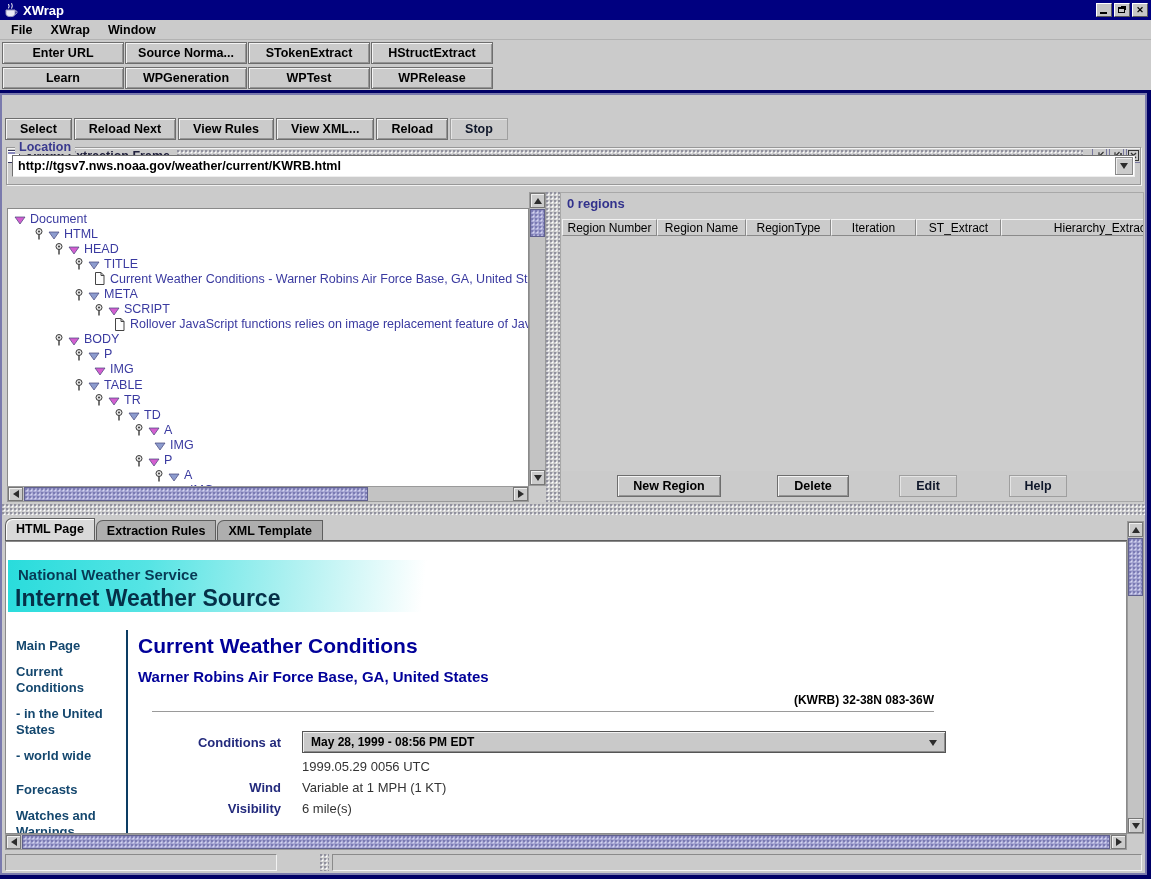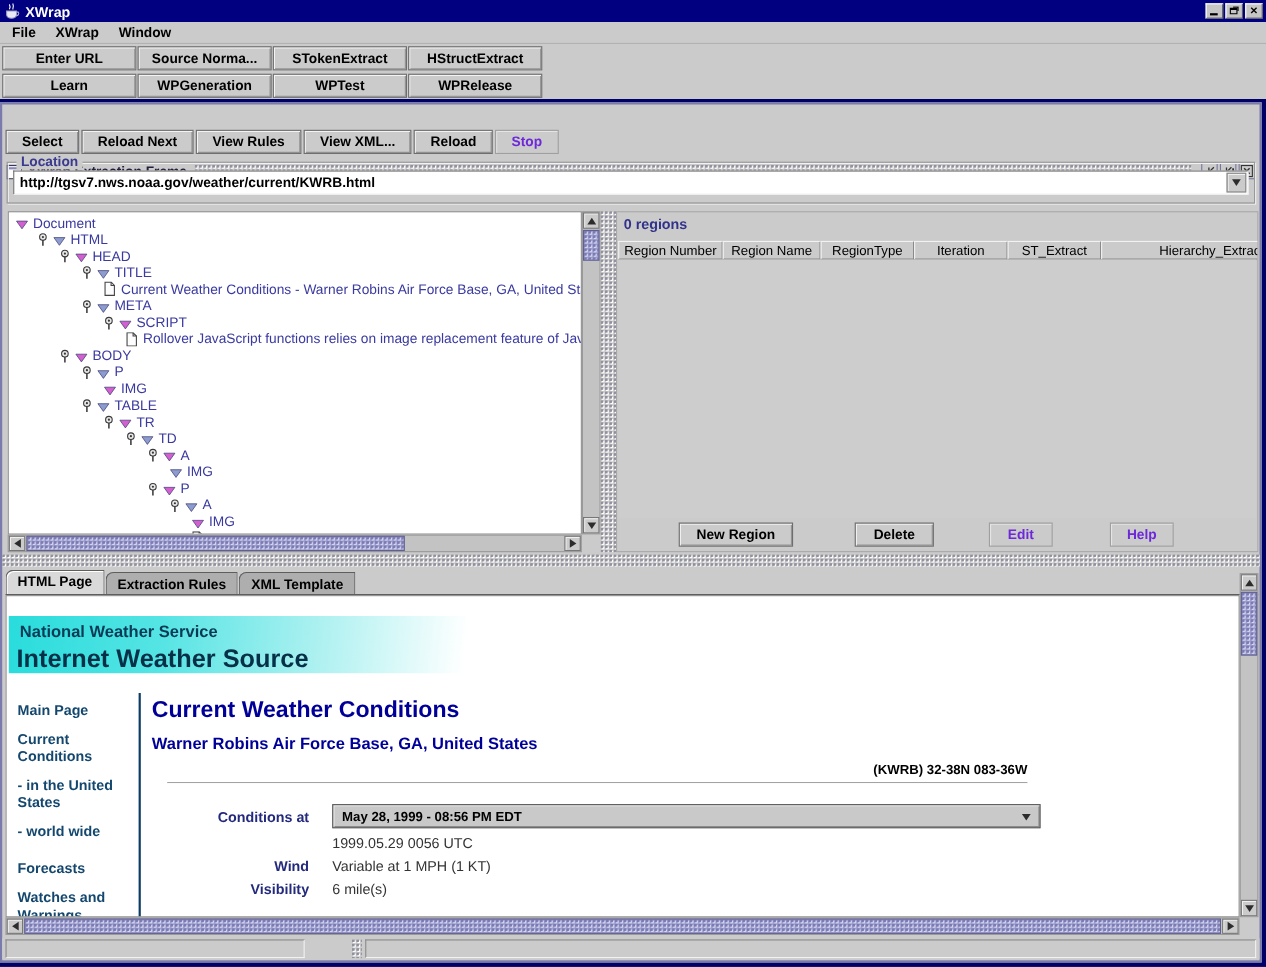--- a/index.html
+++ b/index.html
@@ -6,21 +6,21 @@
   html,body { background:#555; }
   body { font-family:"Liberation Sans", sans-serif; }
   #app { position:relative; width:1151px; height:879px; background:#cbcbcb; overflow:hidden;
          font-size:12.5px; }
 
   
   .jbtn { background:#cbcbcb; border:1px solid #6e6e6e;
           box-shadow:inset 1px 1px 0 #f4f4f4, inset -1px -1px 0 #949494;
           font-weight:bold; font-size:12.5px; color:#000;
           display:flex; align-items:center; justify-content:center; white-space:nowrap; }
-  .jbtn.disabled { color:#6d28d9; border-color:#9f9f9f; box-shadow:inset 1px 1px 0 #e5e5e5; }
+  .jbtn.disabled { color:#0f172a; border-color:#9f9f9f; box-shadow:inset 1px 1px 0 #e5e5e5; }
   .bumps { background-color:#cbcbcb;
            background-image:radial-gradient(circle at 1px 1px,#91919e 32%,transparent 40%),
                             radial-gradient(circle at 1px 1px,#ffffff 32%,transparent 40%);
            background-size:4px 4px,4px 4px; background-position:0 0,1px 1px; }
   .lthumb { background-color:#9f9fce; border:1px solid #60608e;
             background-image:radial-gradient(circle at 1px 1px,#7b7bb4 32%,transparent 40%),
                              radial-gradient(circle at 1px 1px,#d6d6f2 32%,transparent 40%);
             background-size:4px 4px,4px 4px; background-position:0 0,1px 1px; }
   .sarrow { background:#cbcbcb; border:1px solid #777;
             box-shadow:inset 1px 1px 0 #f0f0f0; position:absolute;
@@ -77,21 +77,21 @@
   .combo { position:absolute; left:5px; right:5px; top:7px; height:22px; background:#fff;
            border:1px solid; border-color:#6f6f6f #eee #eee #6f6f6f; }
   .combo-text { position:absolute; left:5px; top:3px; right:24px; font-weight:bold; font-size:12.5px;
                 color:#000; white-space:nowrap; overflow:hidden; }
   .combo-btn { position:absolute; right:1px; top:1px; width:18px; height:18px; background:#cbcbcb;
                border:1px solid #888; box-shadow:inset 1px 1px 0 #f0f0f0;
                display:flex; align-items:center; justify-content:center; }
 
   
   .tree-pane { position:absolute; left:5px; top:97px; width:539px; height:310px; }
-  .tree-view { position:absolute; left:0; top:0; width:522px; height:294px; background:#fff;
+  .tree-view { position:absolute; left:0; top:16px; width:522px; height:294px; background:#fff;
                border:1px solid #8a8a8a; overflow:hidden; padding-top:2px; }
   .tree-row { display:flex; align-items:center; height:15.1px; white-space:nowrap;
               font-size:12.5px; color:#3a3aa0; }
   .tree-handle { width:10px; height:13px; margin-right:4px; flex:none; }
   .tree-tri { width:12px; height:9px; margin-right:4px; flex:none; }
   .tree-doc { width:11px; height:13px; margin-right:5px; flex:none; }
 
   .vscroll { position:absolute; width:17px; background:#c3c3c3; border:1px solid #9a9a9a; }
   .hscroll { position:absolute; height:16px; background:#c3c3c3; border:1px solid #9a9a9a; }
   .scorner { position:absolute; background:#cbcbcb; }

